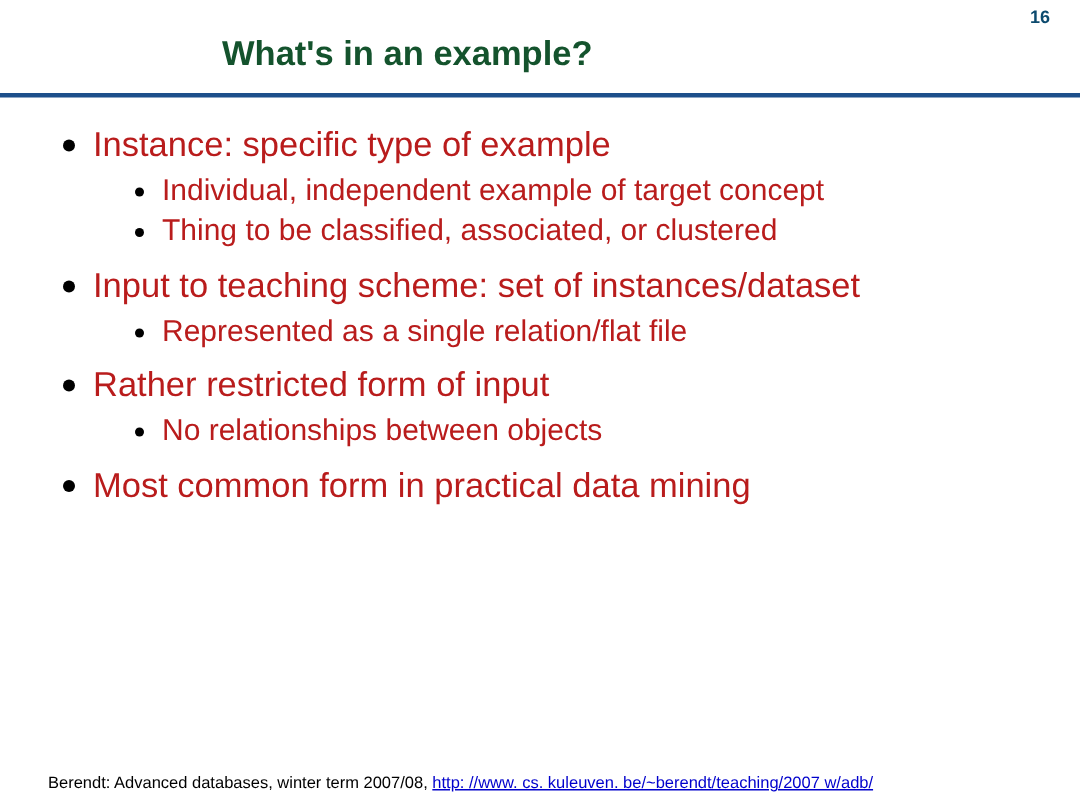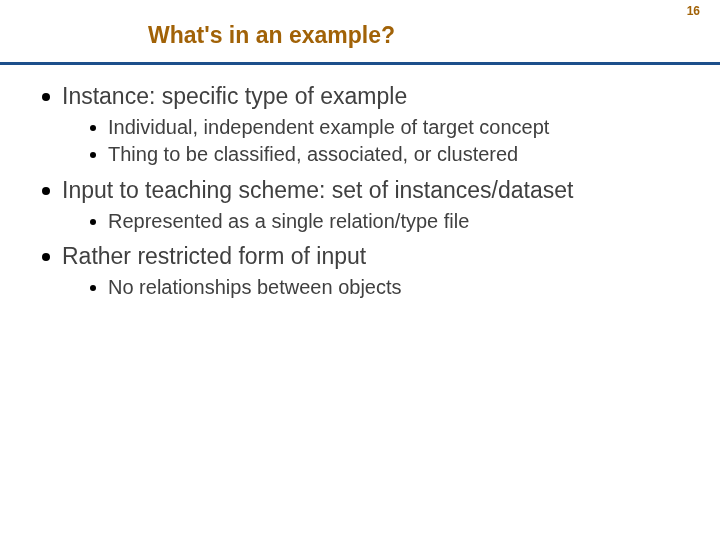--- a/index.html
+++ b/index.html
@@ -22,36 +22,36 @@
     position: relative;
     height: 62px;
     border-bottom: 3px solid #1d4f8b;
   }
   .title {
     position: absolute;
     left: 148px;
     top: 22px;
     font-size: 23px;
     font-weight: bold;
-    color: #a16207;
+    color: #14532d;
   }
   .page-num {
     position: absolute;
     right: 20px;
     top: 4px;
     font-size: 12px;
     font-weight: bold;
-    color: #a16207;
+    color: #0c4a6e;
   }
   .body {
     position: absolute;
     left: 38px;
     top: 82px;
     right: 44px;
-    color: #404040;
+    color: #b91c1c;
   }
   ul.l1 {
     list-style: none;
     margin: 0;
     padding: 0;
   }
   ul.l1 > li {
     position: relative;
     padding-left: 24px;
     font-size: 23px;
@@ -116,25 +116,31 @@
       <li>
         <span>Instance: specific type of example</span>
         <ul class="l2">
           <li><span>Individual, independent example of target concept</span></li>
           <li><span>Thing to be classified, associated, or clustered</span></li>
         </ul>
       </li>
       <li>
         <span>Input to teaching scheme: set of instances/dataset</span>
         <ul class="l2">
-          <li><span>Represented as a single relation/type file</span></li>
+          <li><span>Represented as a single relation/flat file</span></li>
         </ul>
       </li>
       <li>
         <span>Rather restricted form of input</span>
         <ul class="l2">
           <li><span>No relationships between objects</span></li>
         </ul>
       </li>
+      <li>
+        <span>Most common form in practical data mining</span>
+      </li>
     </ul>
   </div>
 
+  <div class="footer">
+    <span>Berendt: Advanced databases, winter term 2007/08, </span><a href="#">http: //www. cs. kuleuven. be/~berendt/teaching/2007 w/adb/</a>
+  </div>
 </div>
 
 </body></html>

